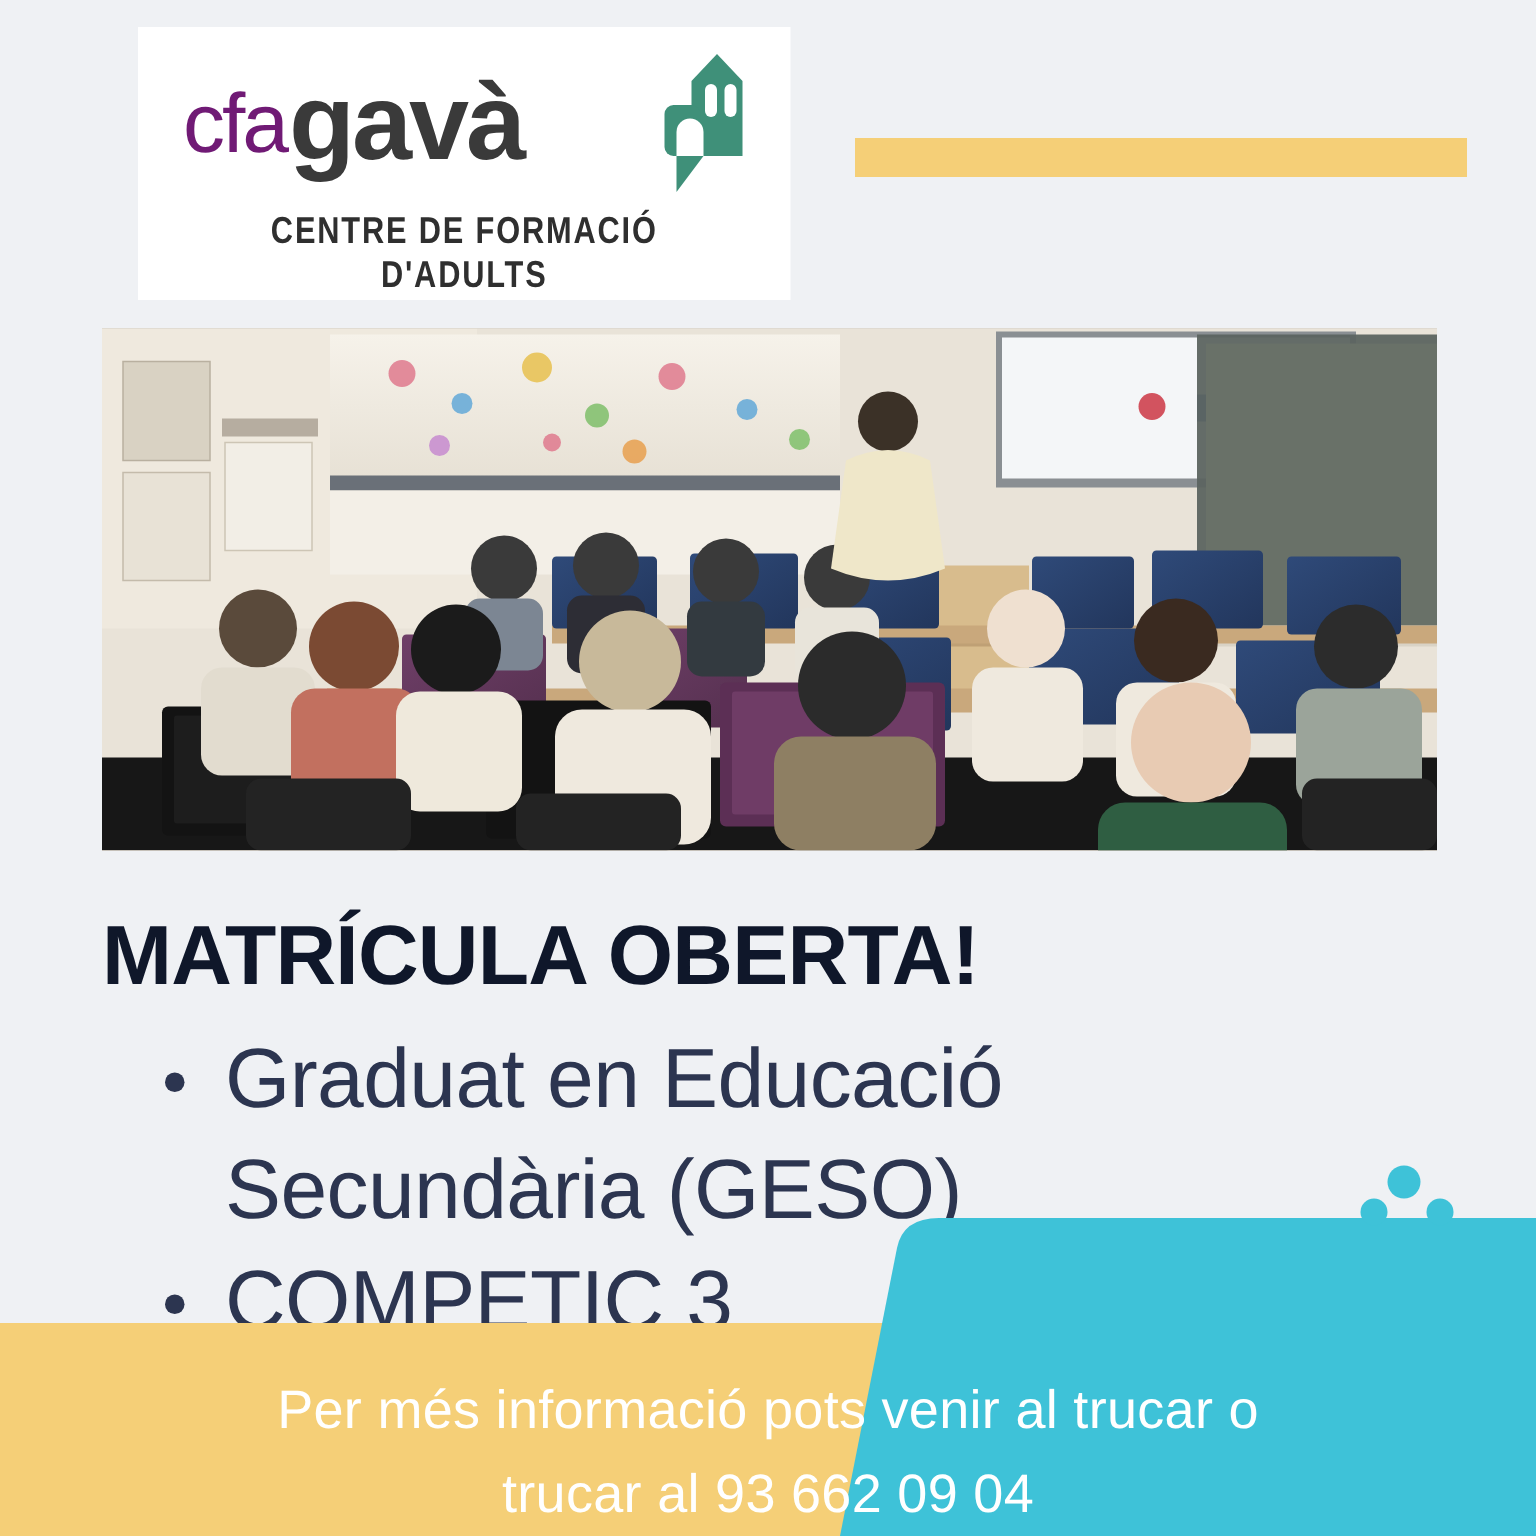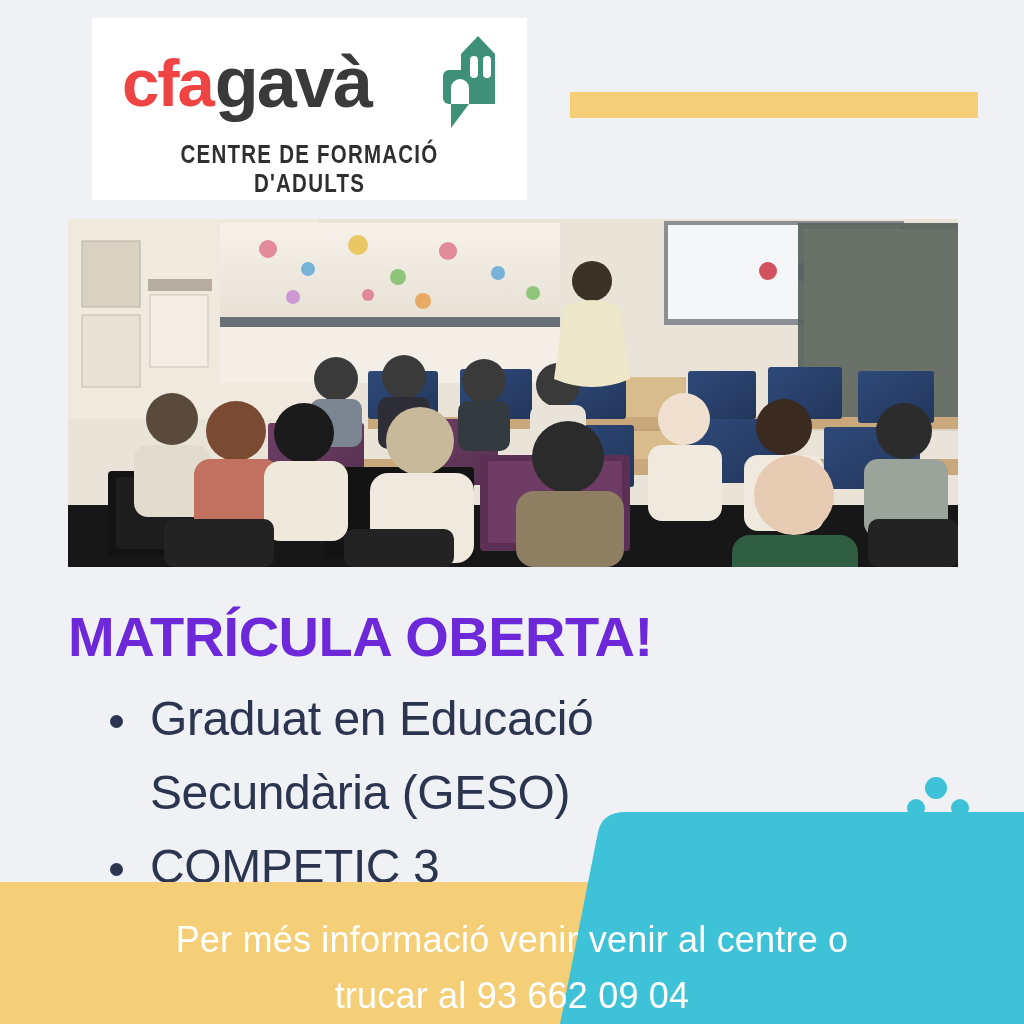--- a/index.html
+++ b/index.html
@@ -39,24 +39,24 @@
     position: absolute;
     left: 30px;
     top: 14px;
     width: 375px;
     height: 100px;
     display: flex;
     align-items: center;
   }
   .wm-cfa {
     font-family: "Liberation Sans", sans-serif;
-    font-size: 67px;
-    font-weight: 700;
+    font-size: 56px;
+    font-weight: 400;
     letter-spacing: -2px;
-    color: #ef4444;
+    color: #701a75;
     line-height: 1;
   }
   .wm-gava {
     font-family: "Liberation Sans", sans-serif;
     font-size: 72px;
     font-weight: bold;
     letter-spacing: -2px;
     color: #3a3a3a;
     line-height: 1;
     margin-left: 2px;
@@ -95,37 +95,37 @@
   .photo svg { display: block; }
 
   
   .headline {
     position: absolute;
     left: 68px;
     top: 604px;
     font-size: 56px;
     font-weight: bold;
     letter-spacing: -0.5px;
-    color: #6d28d9;
+    color: #0f172a;
     white-space: nowrap;
     text-align: center;
   }
   .bullets {
     position: absolute;
     left: 104px;
     top: 682px;
     width: 640px;
     list-style: none;
     margin: 0;
     padding: 0;
     color: #2c3550;
   }
   .bullets li {
     position: relative;
-    font-size: 48px;
+    font-size: 56px;
     line-height: 74px;
     font-weight: normal;
     padding-left: 46px;
     letter-spacing: -0.4px;
   }
   .bullets li::before {
     content: "";
     position: absolute;
     left: 6px;
     top: 33px;
@@ -328,17 +328,17 @@
 
   <div class="dots">
     <svg width="110" height="50" viewBox="0 0 110 50" aria-hidden="true">
       <circle cx="46" cy="18" r="11" fill="#3ec2d8"></circle>
       <circle cx="26" cy="38" r="9" fill="#3ec2d8"></circle>
       <circle cx="70" cy="38" r="9" fill="#3ec2d8"></circle>
     </svg>
   </div>
 
   <div class="footer-text">
-    <span>Per més informació venir venir al centre o</span>
+    <span>Per més informació pots venir al trucar o</span>
     <span>trucar al 93 662 09 04</span>
   </div>
 
 </div>
 
 </body></html>

